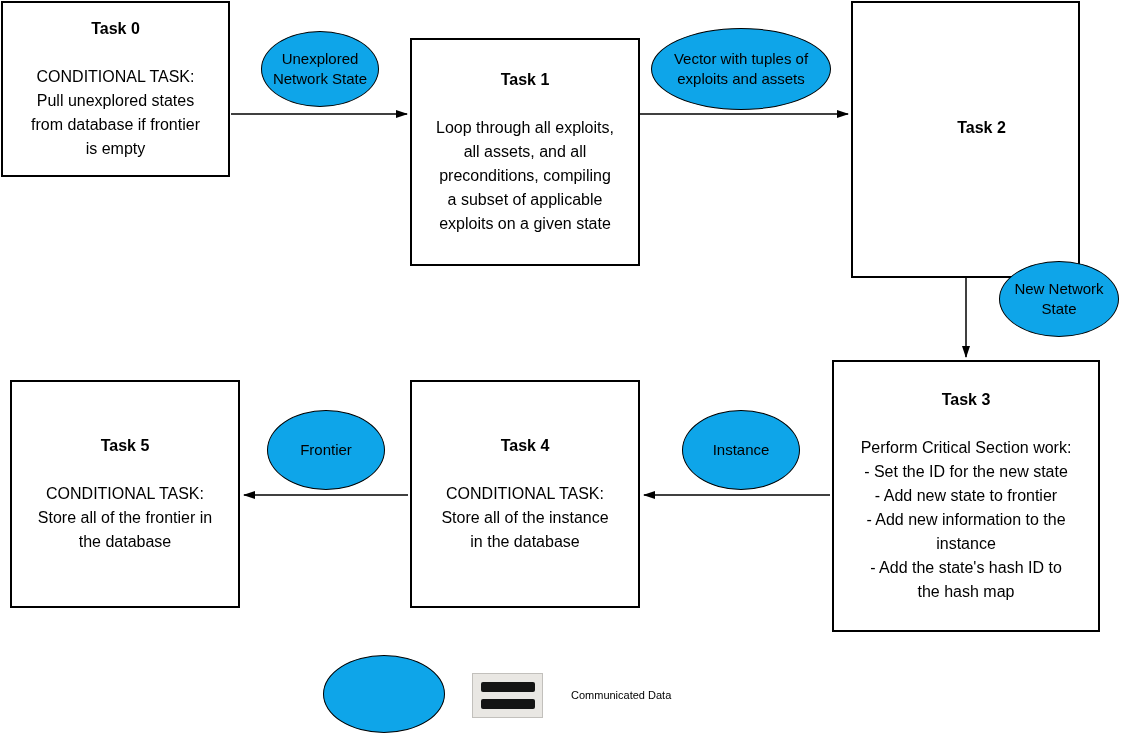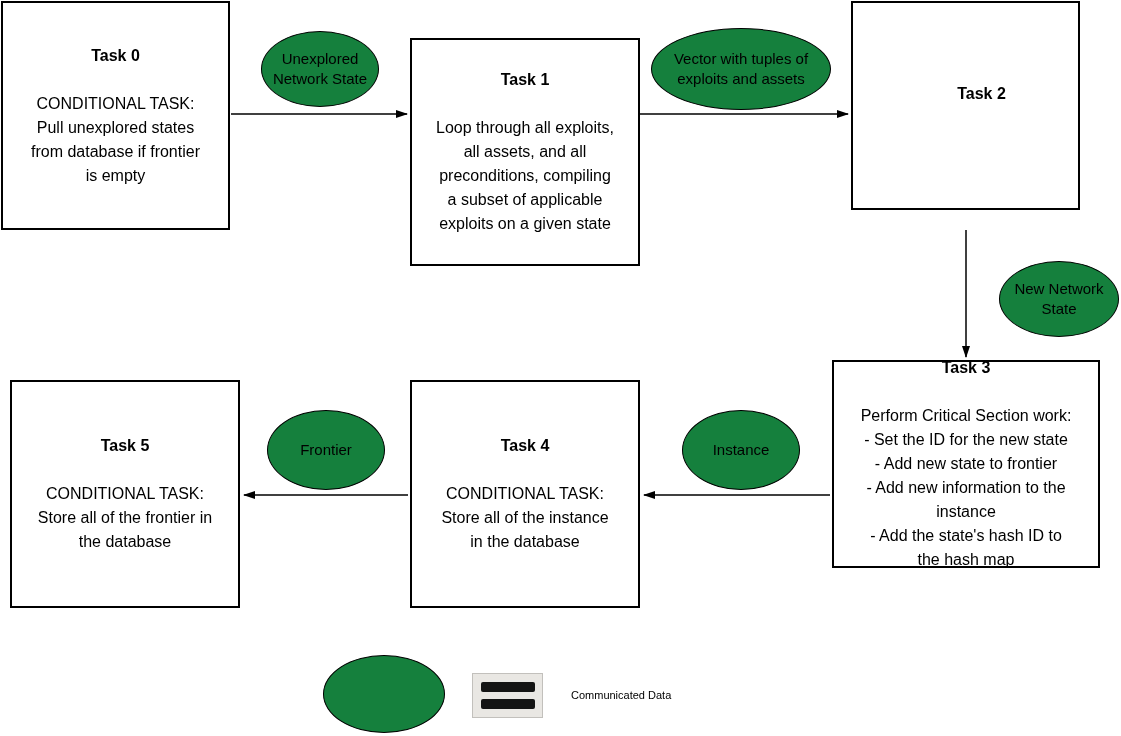--- a/index.html
+++ b/index.html
@@ -25,29 +25,29 @@
     display: flex;
     flex-direction: column;
     align-items: center;
     justify-content: center;
     text-align: center;
     font-size: 16px;
     line-height: 24px;
   }
   .task-title { font-weight: bold; margin-bottom: 24px; }
   .task-body { white-space: pre-line; }
-  .t0 { left: 1px;   top: 1px;   width: 229px; height: 229px; }
+  .t0 { left: 1px;   top: 1px;   width: 229px; height: 176px; }
   .t1 { left: 410px; top: 2px;   width: 230px; height: 228px; margin-top: 36px; }
-  .t2 { left: 851px; top: 1px;   width: 229px; height: 209px; padding-left: 32px; }
-  .t3 { left: 832px; top: 360px; width: 268px; height: 208px; }
+  .t2 { left: 851px; top: 1px;   width: 229px; height: 277px; padding-left: 32px; }
+  .t3 { left: 832px; top: 360px; width: 268px; height: 272px; }
   .t4 { left: 410px; top: 380px; width: 230px; height: 228px; justify-content: center; }
   .t5 { left: 10px;  top: 380px; width: 230px; height: 228px; }
   .ellipse {
     position: absolute;
-    background: #15803d;
+    background: #0ea5e9;
     border: 1.5px solid #000000;
     border-radius: 50%;
     display: flex;
     align-items: center;
     justify-content: center;
     text-align: center;
     font-size: 15px;
     line-height: 20px;
   }
   .ellipse-label { white-space: pre-line; }

